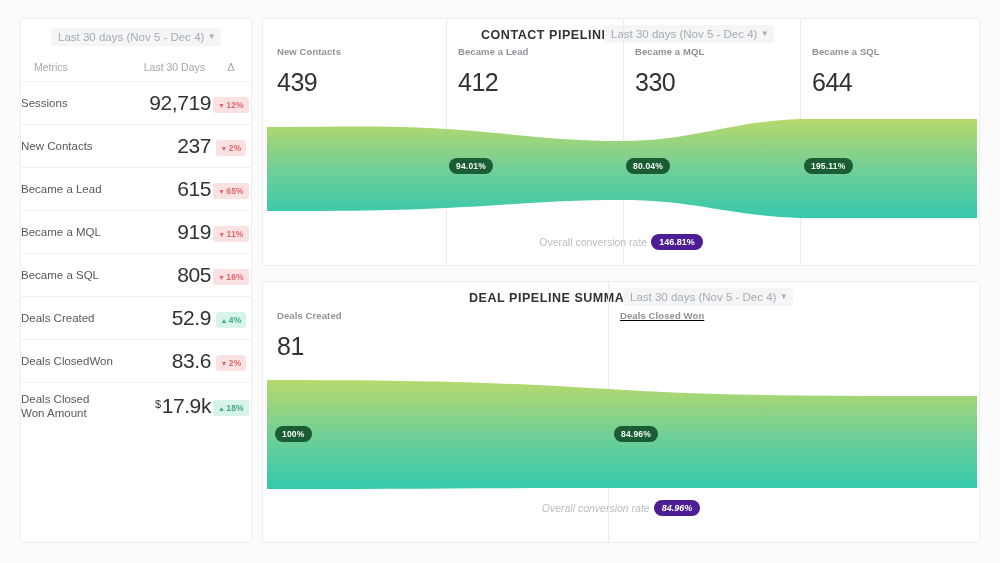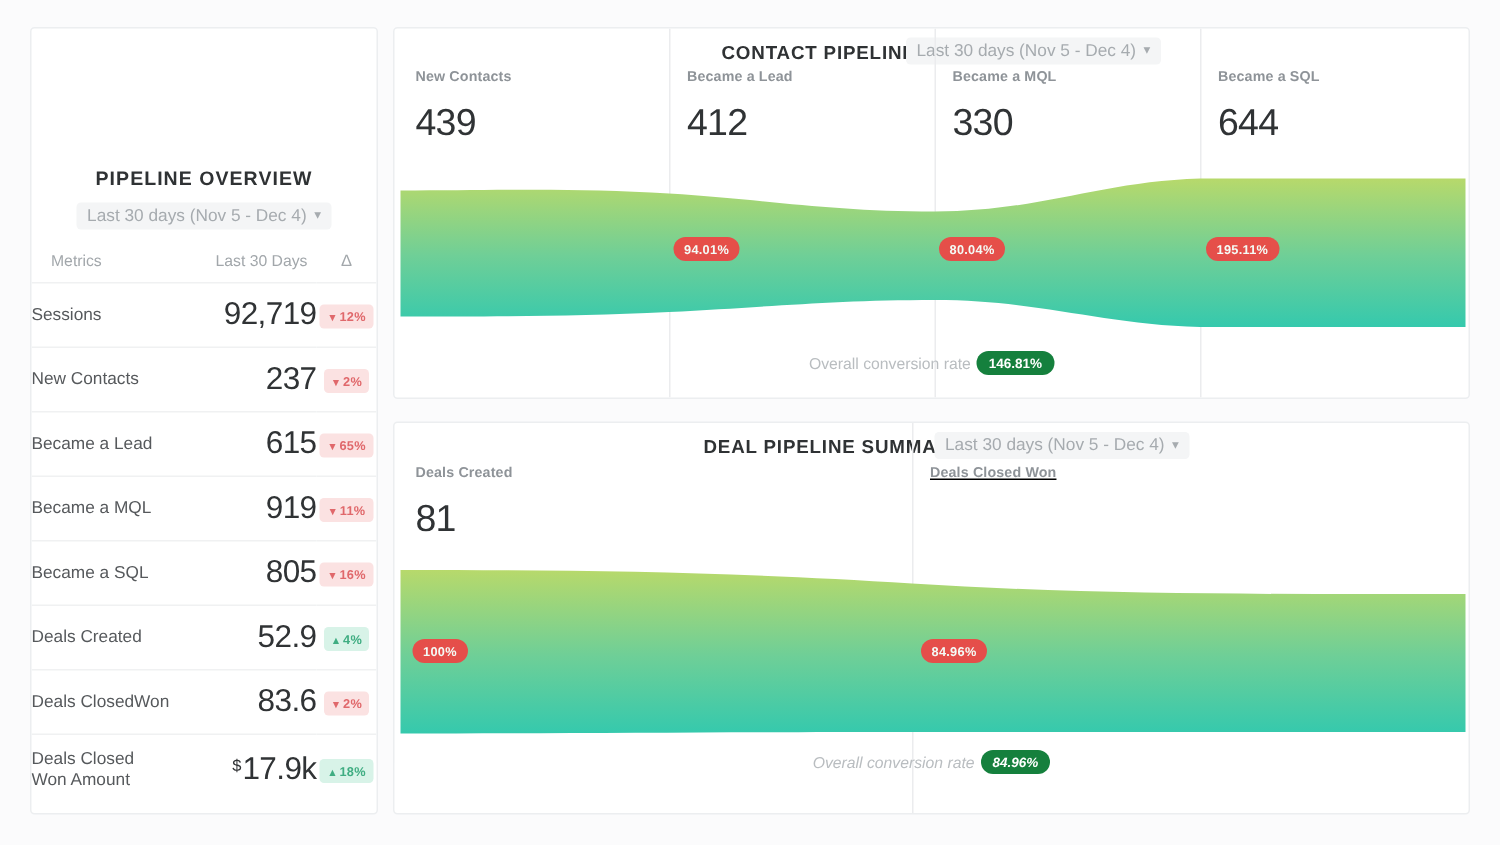--- a/index.html
+++ b/index.html
@@ -199,58 +199,57 @@
 
   .funnel-wrap {
     position: absolute;
     left: 0;
     right: 0;
   }
   .funnel-wrap svg { display: block; }
 
   .rate-badge {
     position: absolute;
-    background: #ef4444;
+    background: #14532d;
     color: #ffffff;
     font-size: 8.5px;
     font-weight: bold;
     padding: 3px 7px;
     border-radius: 9px;
     white-space: nowrap;
     letter-spacing: 0.2px;
     opacity: 0.92;
   }
 
   .overall {
     position: absolute;
     width: 100%;
     text-align: center;
     font-size: 10.5px;
     color: #b9bdc0;
     white-space: nowrap;
   }
   .overall .ob {
     display: inline-block;
-    background: #15803d;
+    background: #4c1d95;
     color: #ffffff;
     font-weight: bold;
     font-size: 9px;
     padding: 3px 8px;
     border-radius: 9px;
     margin-left: 4px;
     vertical-align: 1px;
   }
 </style>
 </head>
 <body>
 
 <div class="page">
 
   <div class="card" id="overview-card">
-    <div class="ov-title">PIPELINE OVERVIEW</div>
     <div class="ov-pill-wrap">
       <span class="pill">
         <span>Last 30 days (Nov 5 - Dec 4)</span>
         <span class="chev">▾</span>
       </span>
     </div>
 
     <table class="metrics">
       <thead>
         <tr>

